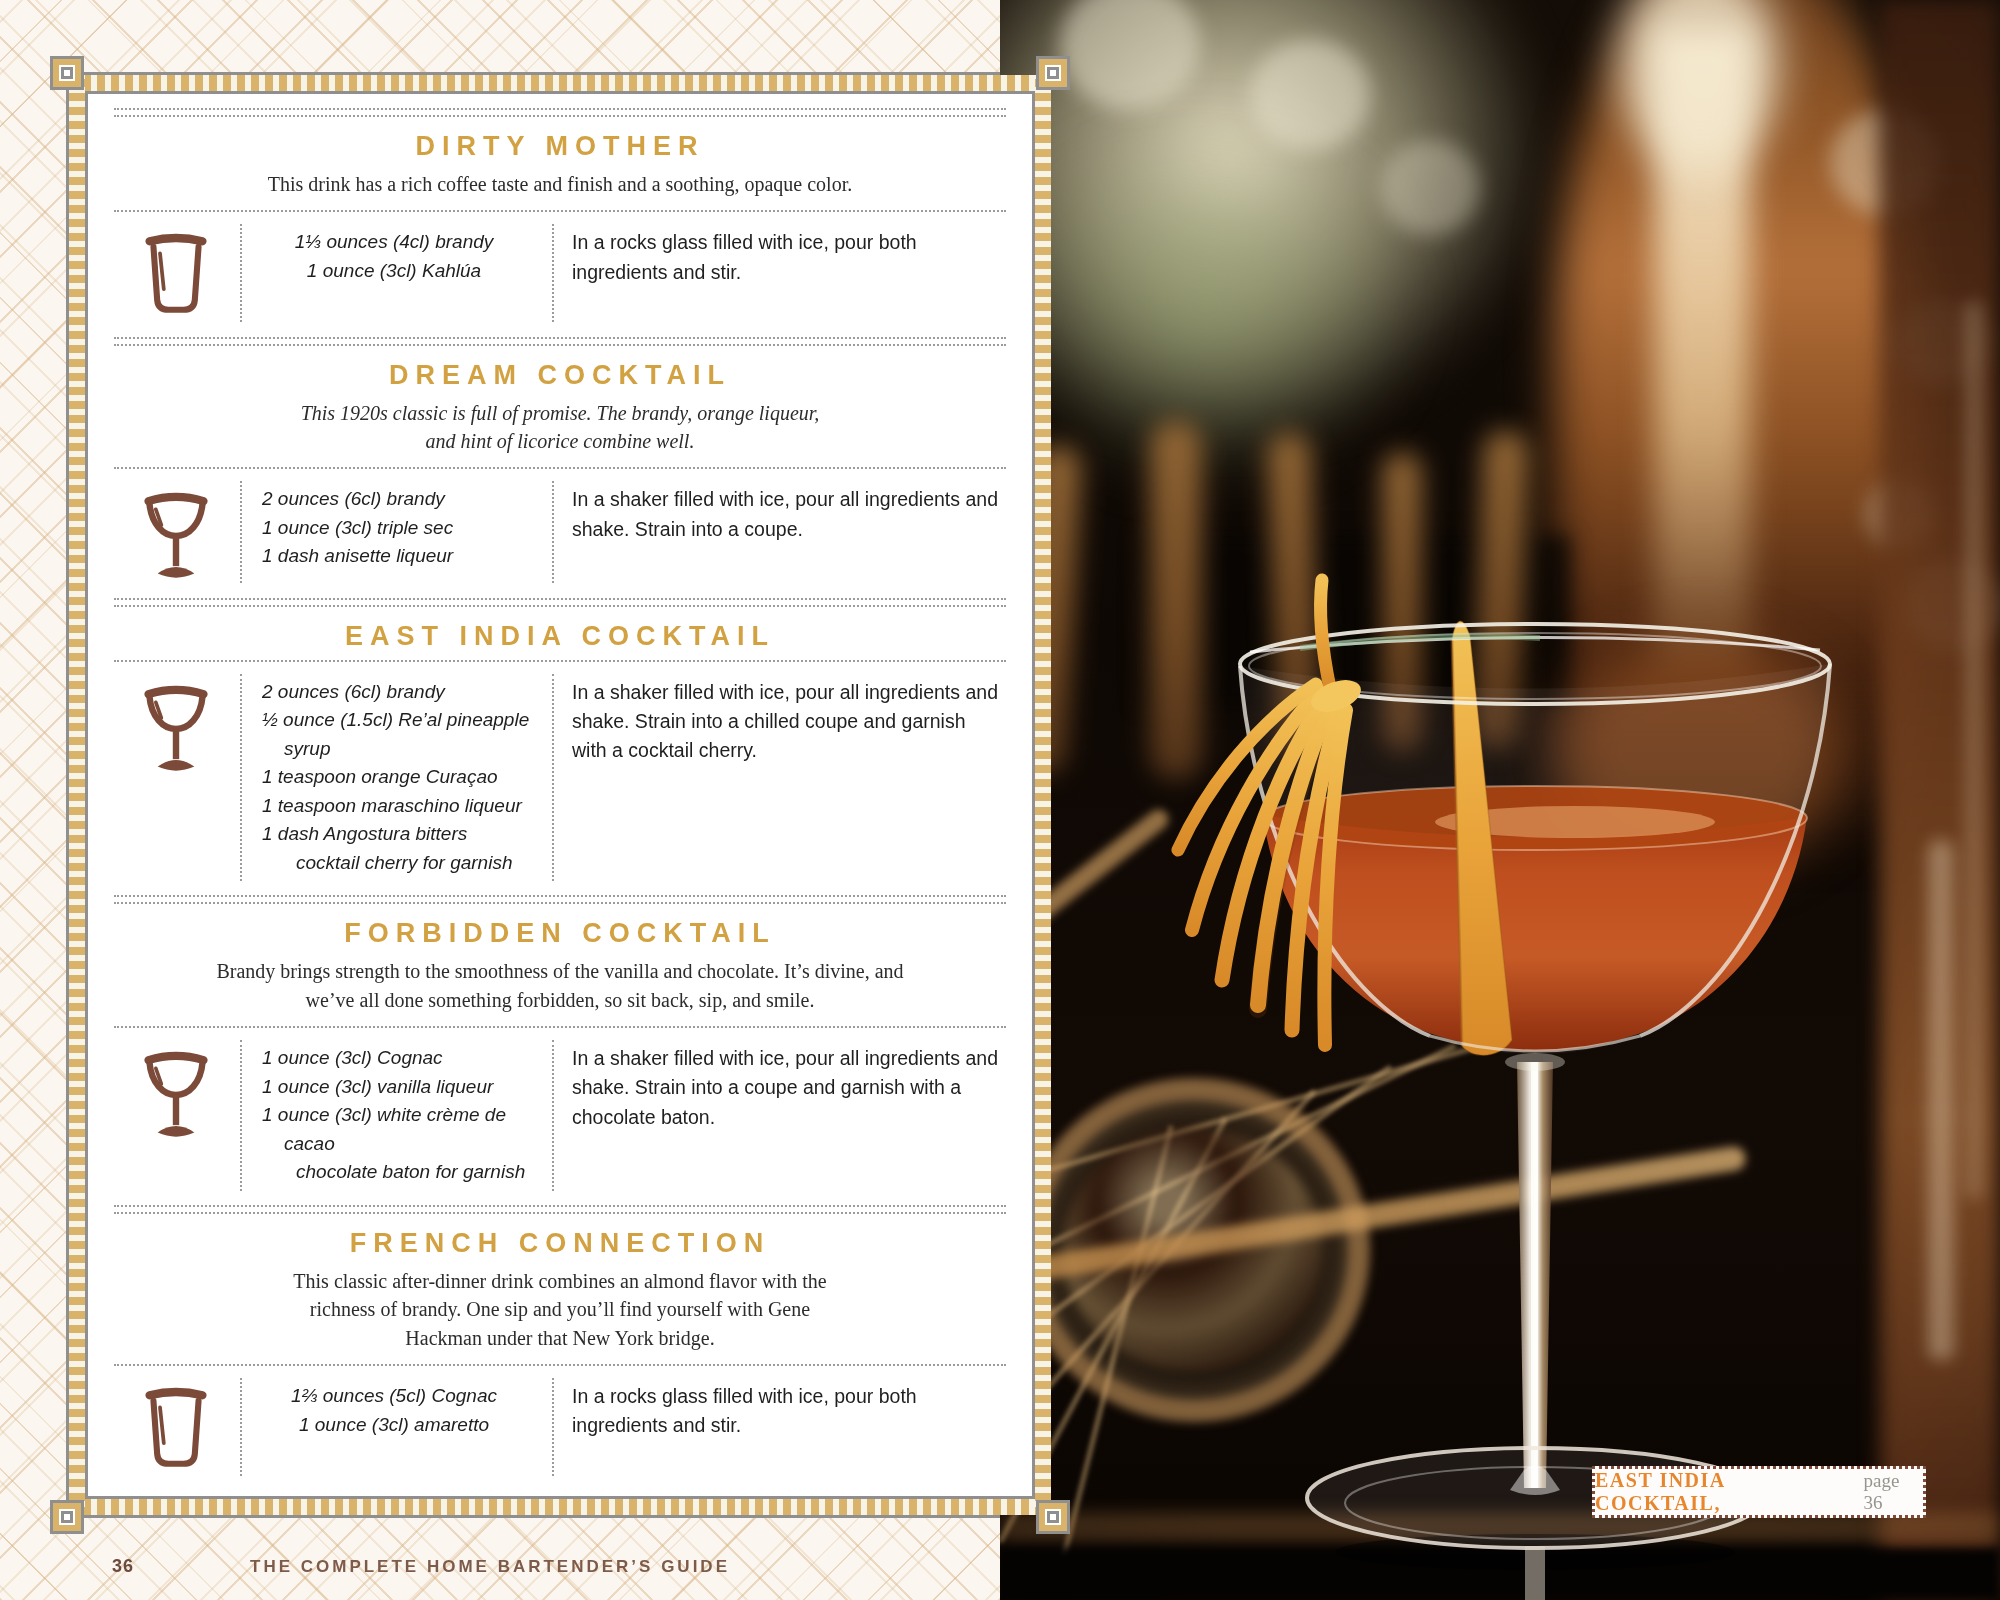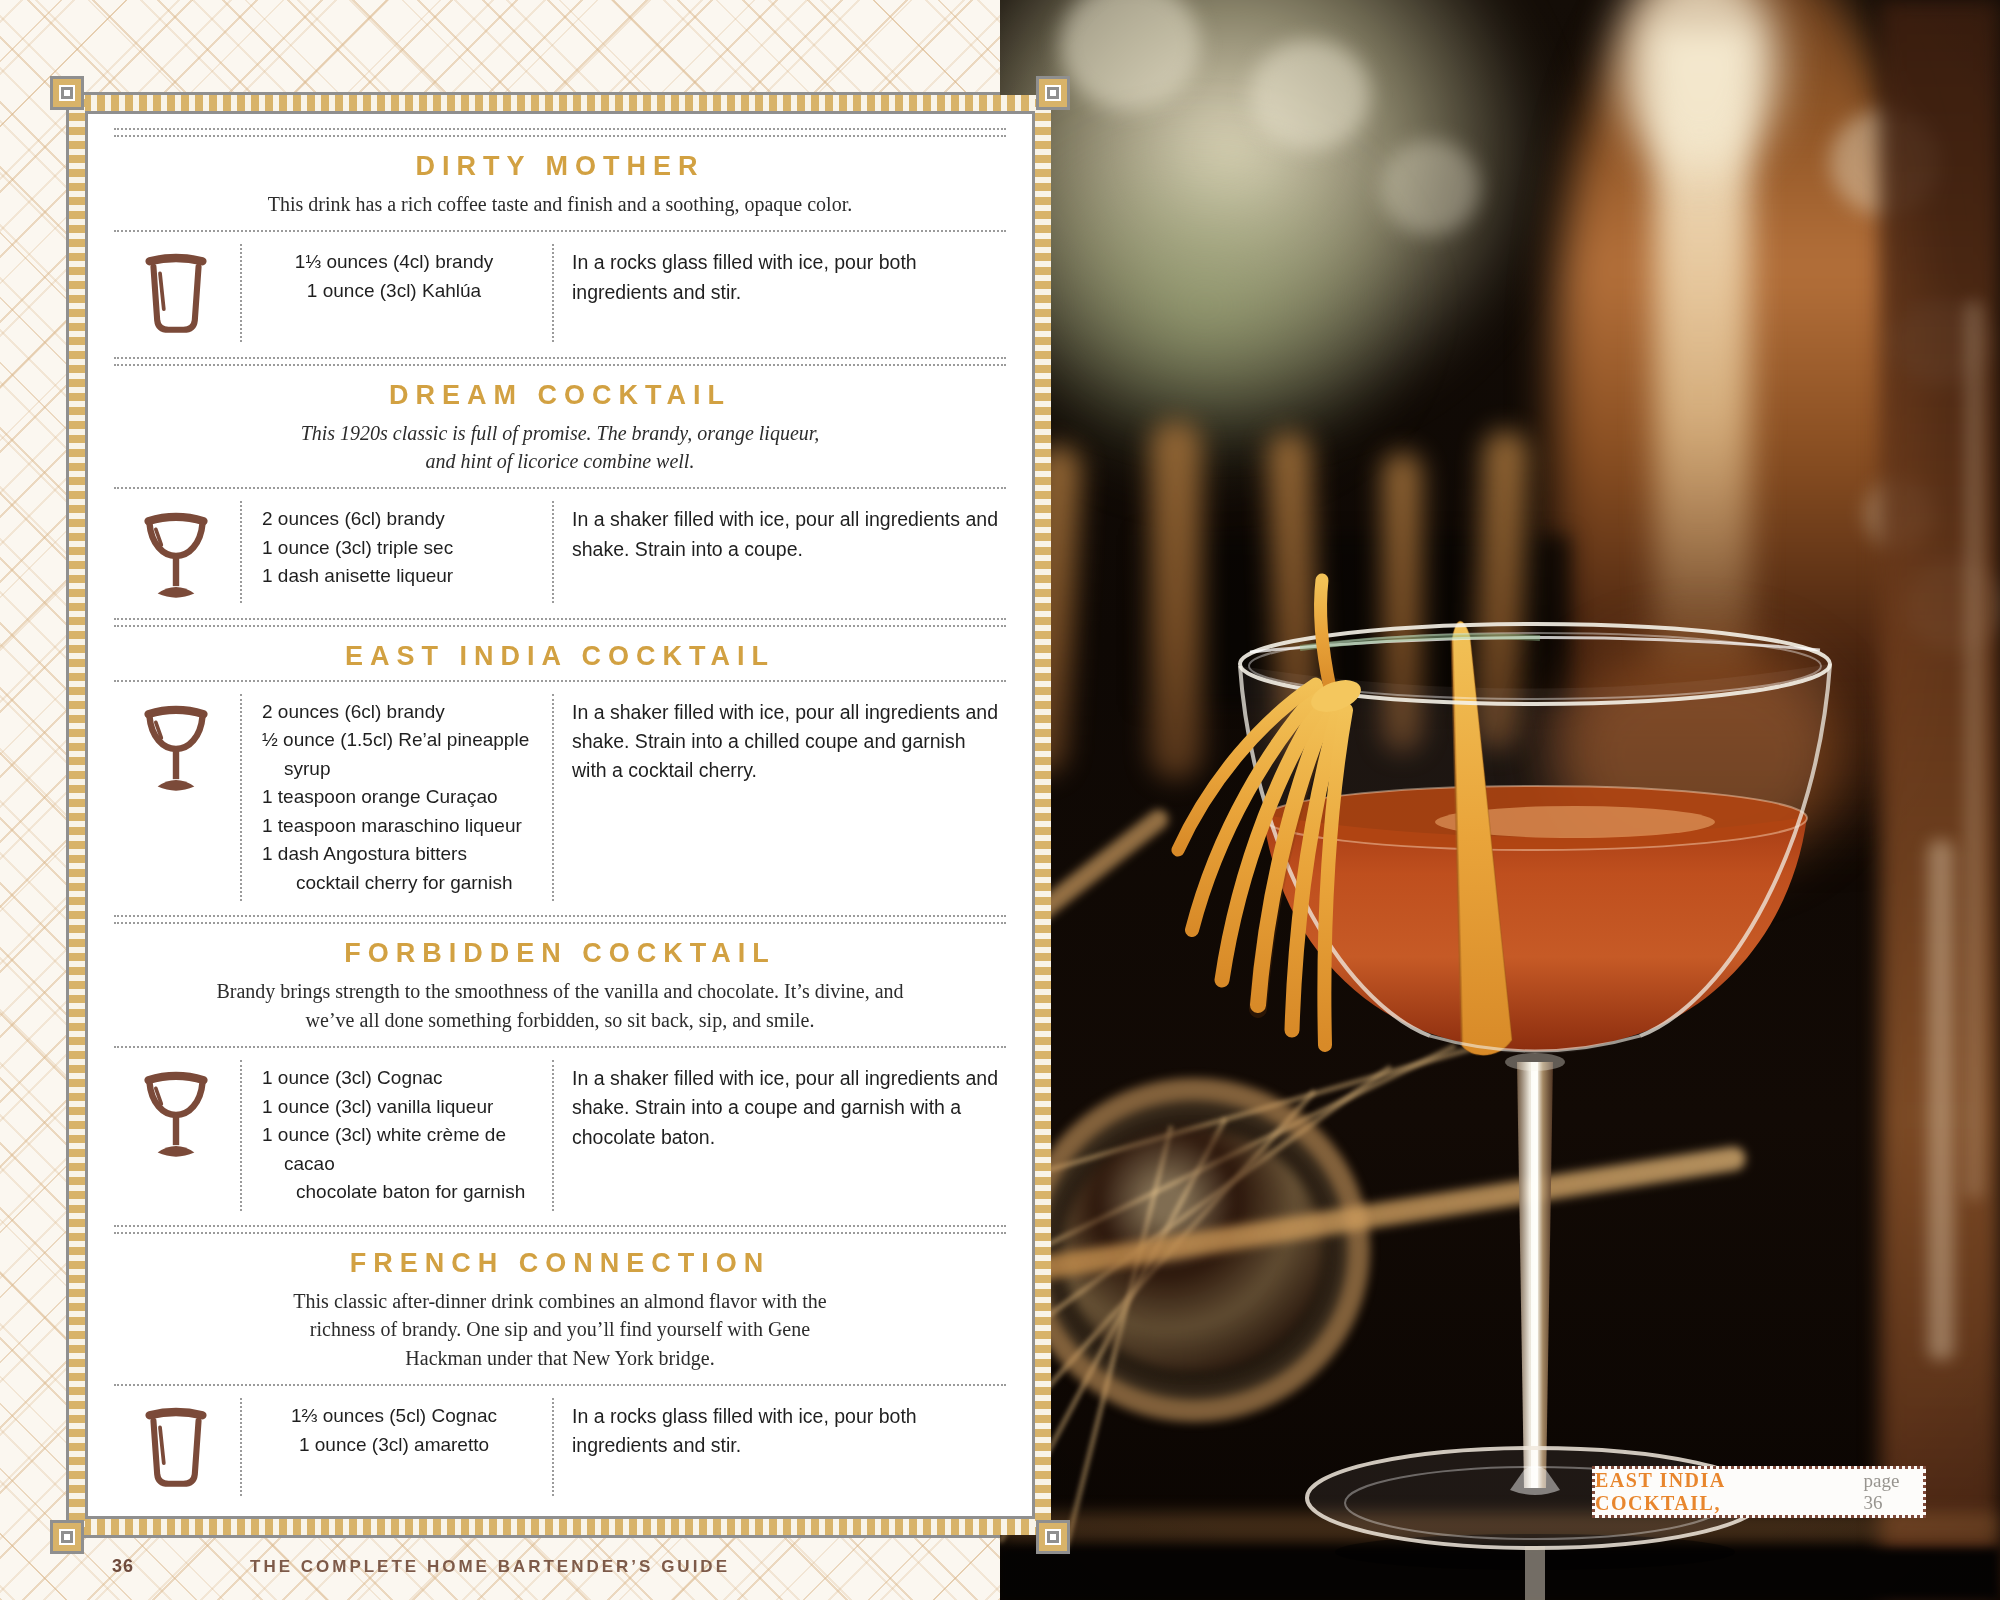--- a/index.html
+++ b/index.html
@@ -10,21 +10,21 @@
   .page-left{
     position:absolute; left:0; top:0; width:1000px; height:1600px;
     background-color:#fbf7f0;
     background-image:
       repeating-linear-gradient(45deg,  rgba(216,178,132,.45) 0 2px, transparent 2px 46px),
       repeating-linear-gradient(-45deg, rgba(216,178,132,.45) 0 2px, transparent 2px 46px),
       repeating-linear-gradient(45deg,  rgba(216,178,132,.25) 9px 11px, transparent 11px 46px),
       repeating-linear-gradient(-45deg, rgba(216,178,132,.25) 9px 11px, transparent 11px 46px);
   }
   .frame{
-    position:absolute; left:66px; top:92px; width:988px; height:1446px;
+    position:absolute; left:66px; top:72px; width:988px; height:1446px;
     border:3px solid #8f8f8f; background:#fff;
   }
   .band{ position:absolute; z-index:1; }
   .band-top   { top:0; left:0; right:0; height:16px;  background:repeating-linear-gradient(90deg,#d8b369 0 8px,#f8f3e7 8px 14px); }
   .band-bottom{ bottom:0; left:0; right:0; height:16px; background:repeating-linear-gradient(90deg,#d8b369 0 8px,#f8f3e7 8px 14px); }
   .band-left  { top:0; bottom:0; left:0; width:16px;  background:repeating-linear-gradient(0deg,#d8b369 0 8px,#f8f3e7 8px 14px); }
   .band-right { top:0; bottom:0; right:0; width:16px; background:repeating-linear-gradient(0deg,#d8b369 0 8px,#f8f3e7 8px 14px); }
   .corner{
     position:absolute; z-index:3; width:34px; height:34px; background:#fff;
     border:3px solid #8f8f8f; box-shadow: inset 0 0 0 6px #d8b369;
@@ -59,21 +59,21 @@
   .recipe:nth-child(4) .desc{ max-width:730px; }
   .recipe:nth-child(5) .desc{ max-width:560px; }
 
   .row{ display:flex; align-items:stretch; padding:12px 0 14px; }
   .icon-cell{ flex:0 0 128px; display:flex; justify-content:center; align-items:flex-start; padding-top:6px; }
   .ing-cell{
     flex:0 0 312px; border-left:2px dotted #9b9b9b; padding:4px 6px 4px 20px;
     font-size:19px; line-height:1.5; color:#1f1f1f;
   }
   .ing-cell.center{ text-align:center; padding-left:8px; padding-right:14px; }
-  .ing-line{ padding-left:22px; text-indent:-22px; }
+  .ing-line{ padding-left:22px; text-indent:-22px;font-style:italic; }
   .ing-cell.center .ing-line{ padding-left:0; text-indent:0; }
   .ing-line.indent{ padding-left:34px; text-indent:0; }
   .inst-cell{
     flex:1 1 auto; border-left:2px dotted #9b9b9b; padding:4px 8px 4px 18px;
     font-size:19.5px; line-height:1.5; color:#1f1f1f;
   }
   .glass-svg{ display:block; }
 
   .page-num{
     position:absolute; left:112px; top:1556px; font-size:18px; font-weight:700;

